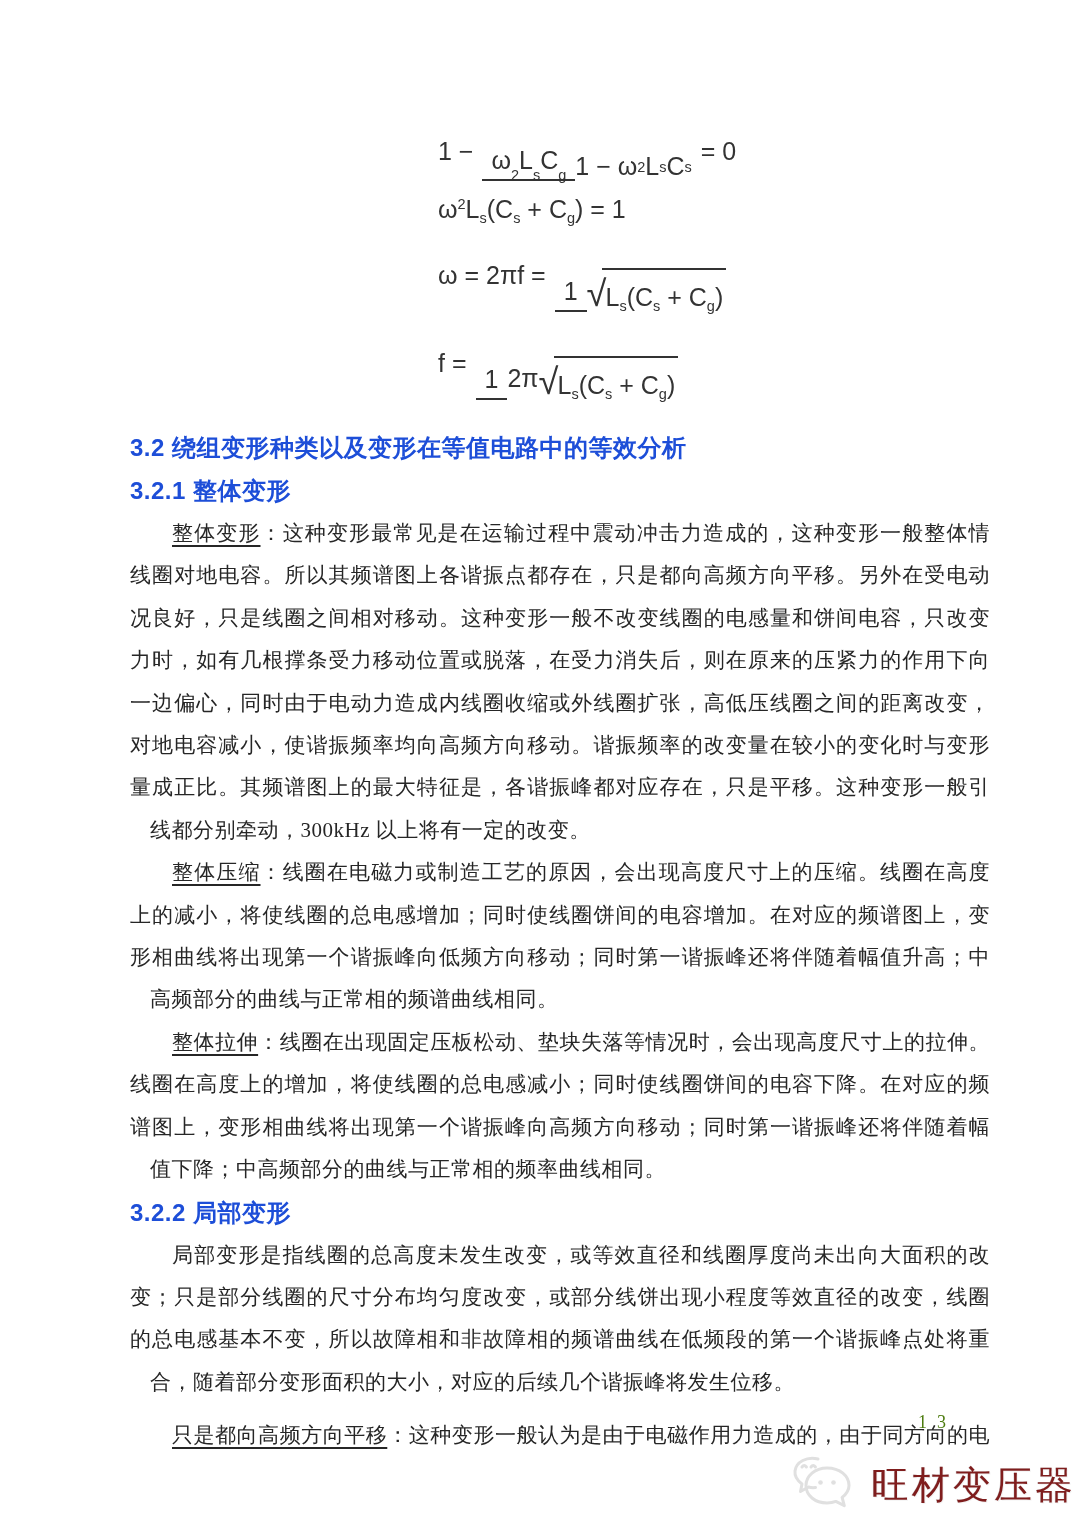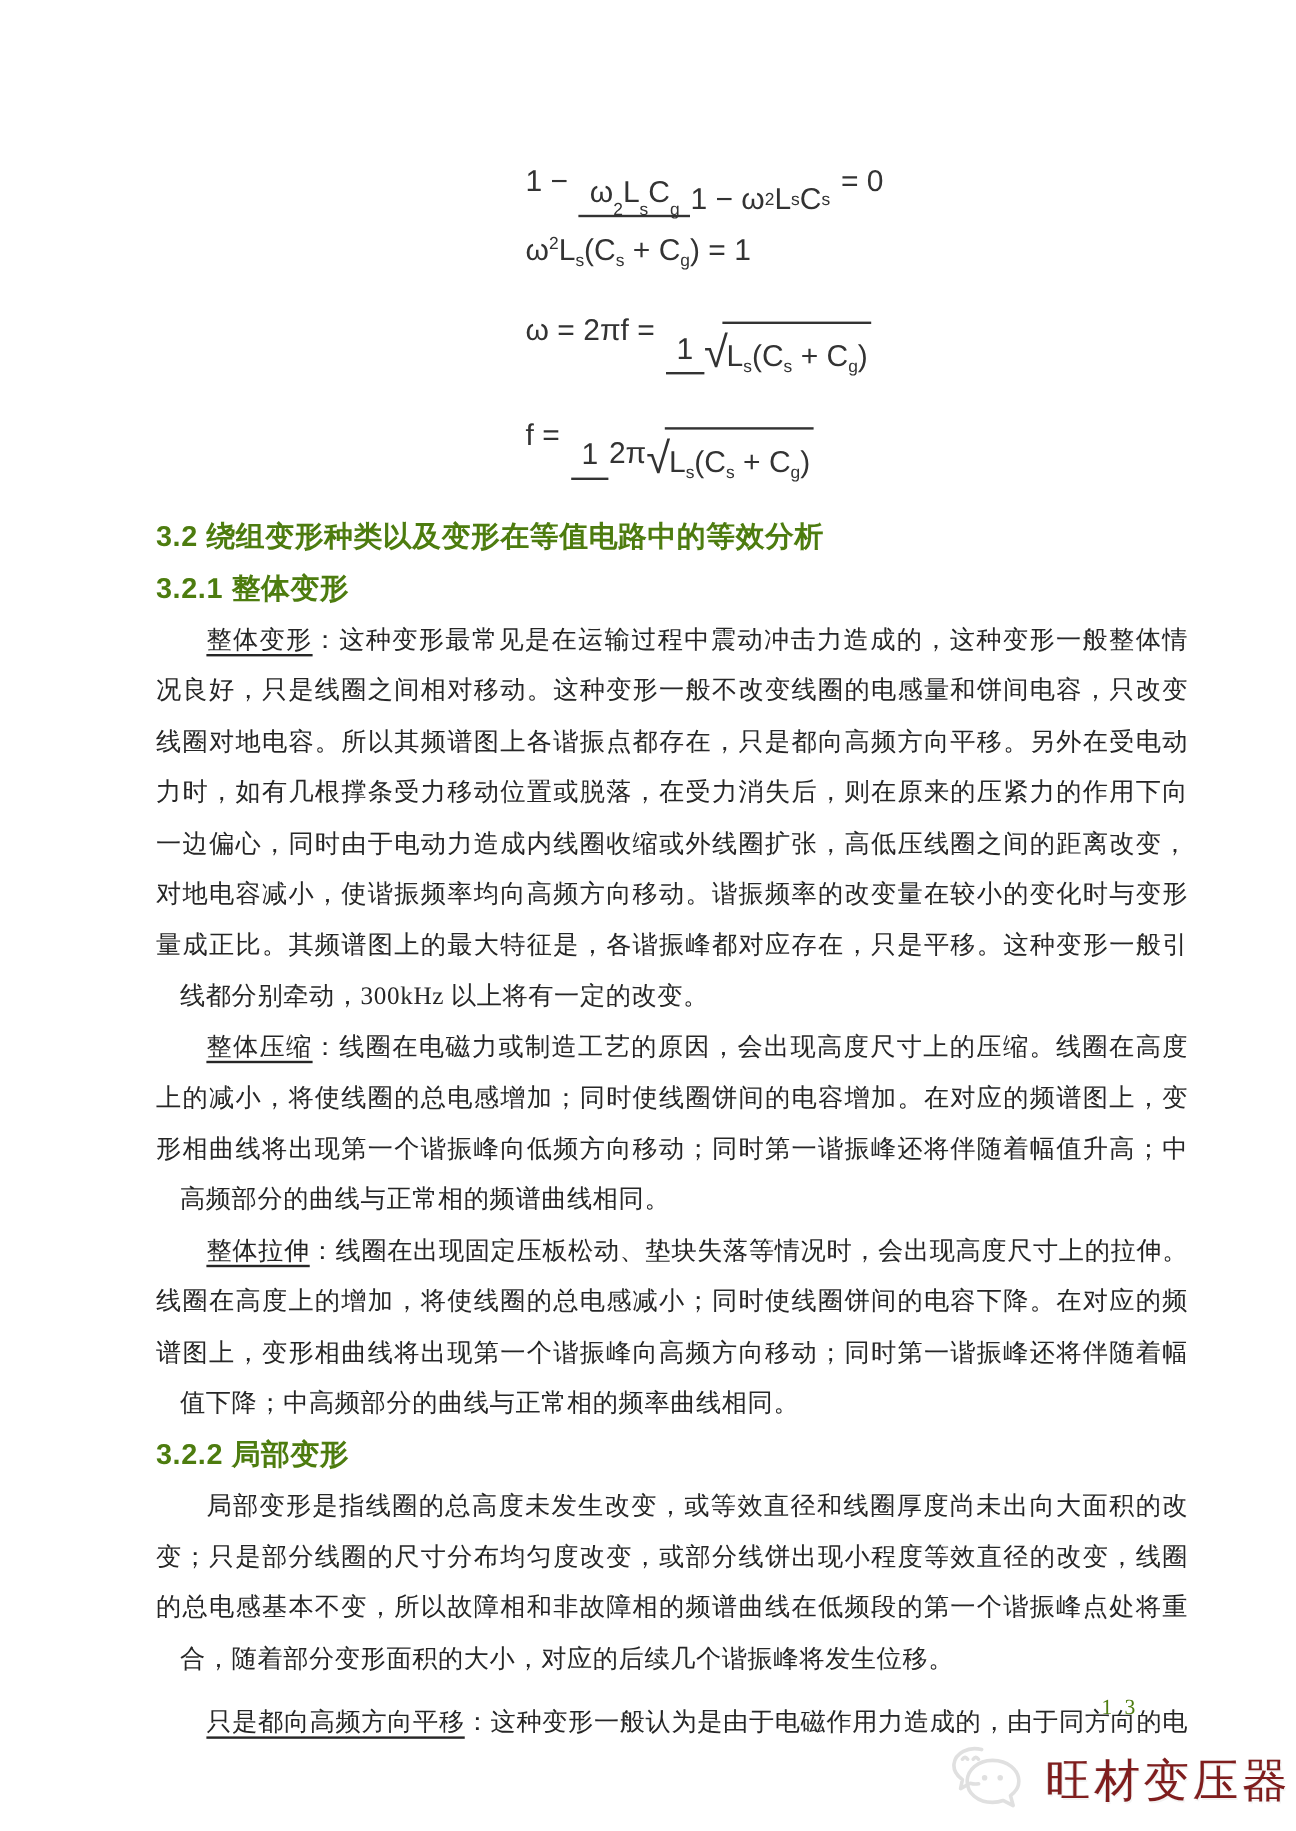--- a/index.html
+++ b/index.html
@@ -36,21 +36,21 @@
   .sqrt { font-size: 1.45em; line-height: 0.8; margin-right: -4px; transform: translateY(3px); }
   .radbody { border-top: 2px solid #333333; padding: 13px 3px 0 3px; display: inline-block; }
 
   
   .content { margin: 26px 90px 0 130px; width: 860px; }
   .heading {
     font-family: "Liberation Sans", "DejaVu Sans", sans-serif;
     font-weight: 600;
     font-size: 24px;
     line-height: 43px;
-    color: #4d7c0f;
+    color: #1d4ed8;
     letter-spacing: 0.5px;
   }
   .para { margin: 0; }
   .para.extra-top { margin-top: 11px; }
   .line {
     font-size: 21px;
     line-height: 42.4px;
     text-align: justify;
     text-align-last: justify;
     letter-spacing: 0.5px;
@@ -124,22 +124,22 @@
           <span class="den">2π<span class="sqrt">√</span><span class="radbody">L<sub>s</sub>(C<sub>s</sub> + C<sub>g</sub>)</span></span>
         </span>
       </div>
     </div>
 
   <div class="content">
       <div class="heading h2">3.2 绕组变形种类以及变形在等值电路中的等效分析</div>
       <div class="heading h3">3.2.1 整体变形</div>
       <div class="para">
         <div class="line first"><u class="lead">整体变形</u>：这种变形最常见是在运输过程中震动冲击力造成的，这种变形一般整体情</div>
+        <div class="line">线圈对地电容。所以其频谱图上各谐振点都存在，只是都向高频方向平移。另外在受电动</div>
         <div class="line">况良好，只是线圈之间相对移动。这种变形一般不改变线圈的电感量和饼间电容，只改变</div>
-        <div class="line">线圈对地电容。所以其频谱图上各谐振点都存在，只是都向高频方向平移。另外在受电动</div>
         <div class="line">力时，如有几根撑条受力移动位置或脱落，在受力消失后，则在原来的压紧力的作用下向</div>
         <div class="line">一边偏心，同时由于电动力造成内线圈收缩或外线圈扩张，高低压线圈之间的距离改变，</div>
         <div class="line">对地电容减小，使谐振频率均向高频方向移动。谐振频率的改变量在较小的变化时与变形</div>
         <div class="line">量成正比。其频谱图上的最大特征是，各谐振峰都对应存在，只是平移。这种变形一般引</div>
         <div class="line noflush">线都分别牵动，300kHz 以上将有一定的改变。</div>
       </div>
       <div class="para">
         <div class="line first"><u class="lead">整体压缩</u>：线圈在电磁力或制造工艺的原因，会出现高度尺寸上的压缩。线圈在高度</div>
         <div class="line">上的减小，将使线圈的总电感增加；同时使线圈饼间的电容增加。在对应的频谱图上，变</div>
         <div class="line">形相曲线将出现第一个谐振峰向低频方向移动；同时第一谐振峰还将伴随着幅值升高；中</div>

